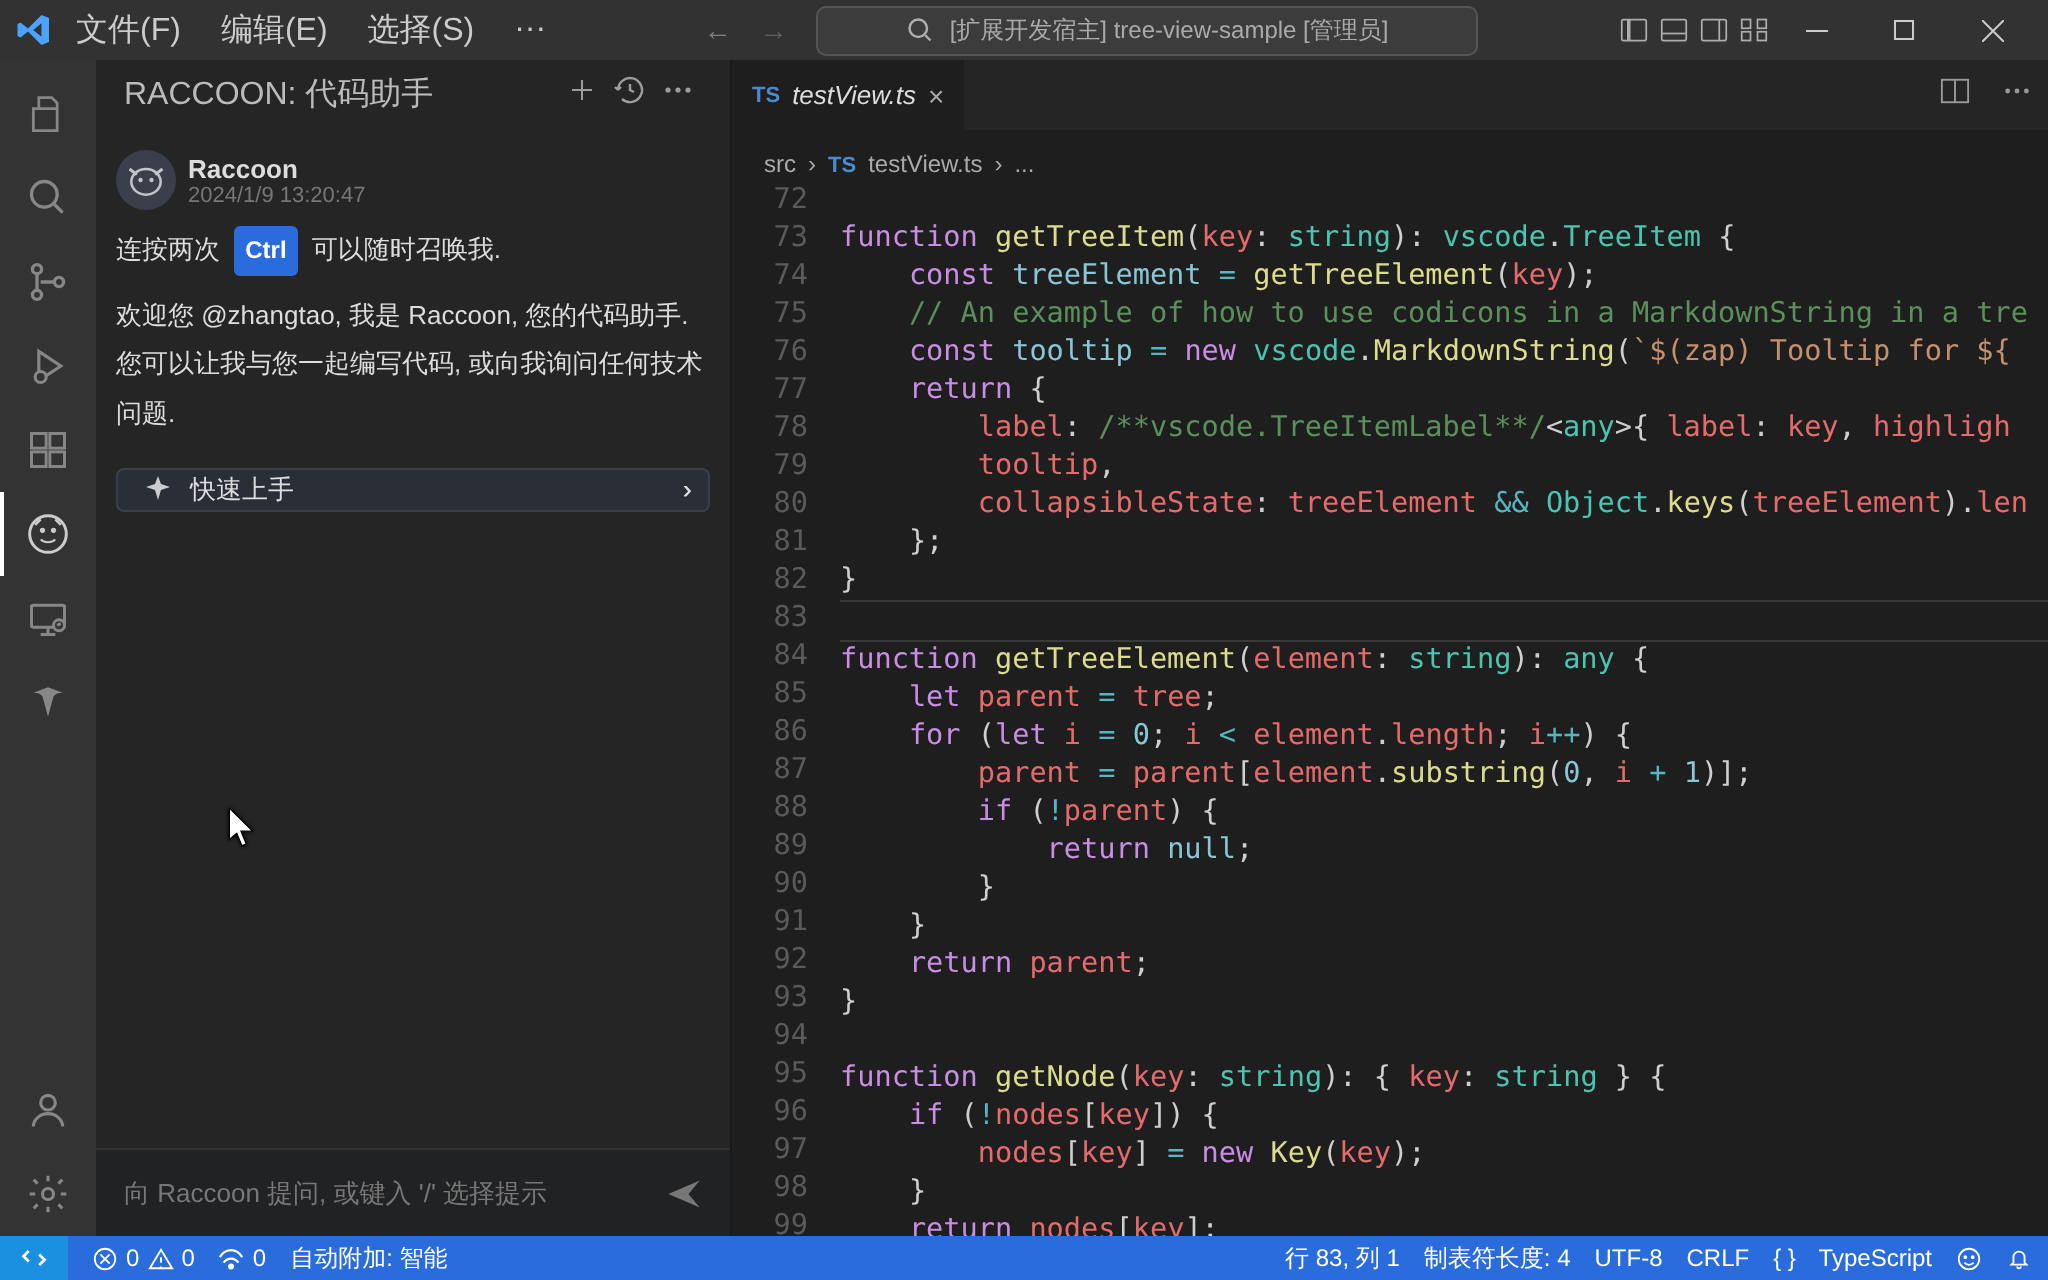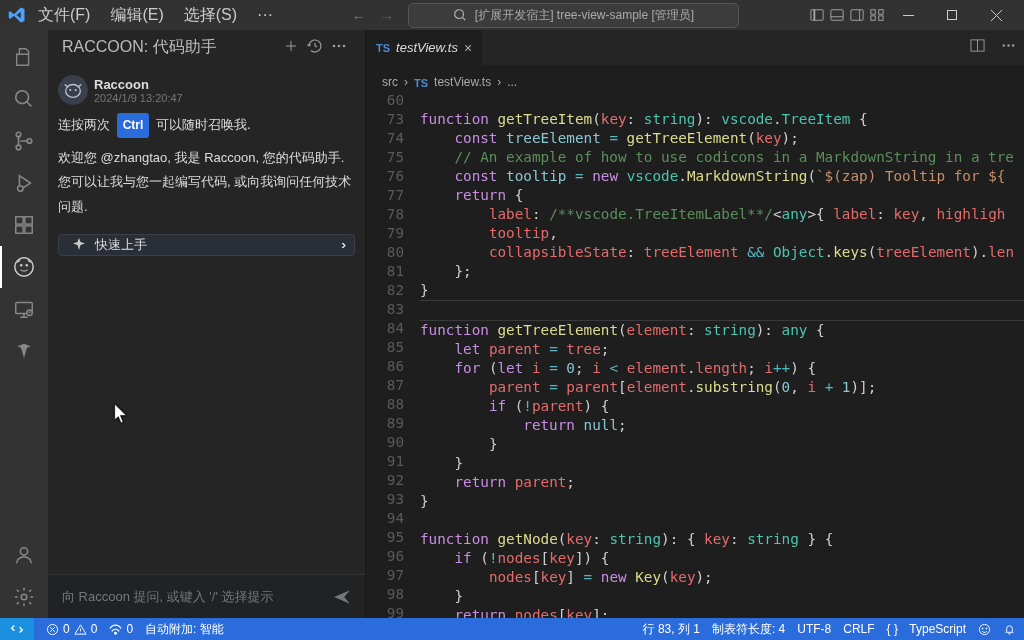--- a/index.html
+++ b/index.html
@@ -271,21 +271,21 @@
     <div class="bc">
       <span>src</span>
         <span>›</span>
       <span class="ts">TS</span>
         <span>testView.ts</span>
         <span>›</span>
       <span>...</span>
     </div>
     <div class="code">
       <div class="gut" id="gut">
-          <div>60</div>
+          <div>72</div>
           <div>73</div>
           <div>74</div>
           <div>75</div>
           <div>76</div>
           <div>77</div>
           <div>78</div>
           <div>79</div>
           <div>80</div>
           <div>81</div>
           <div>82</div>

